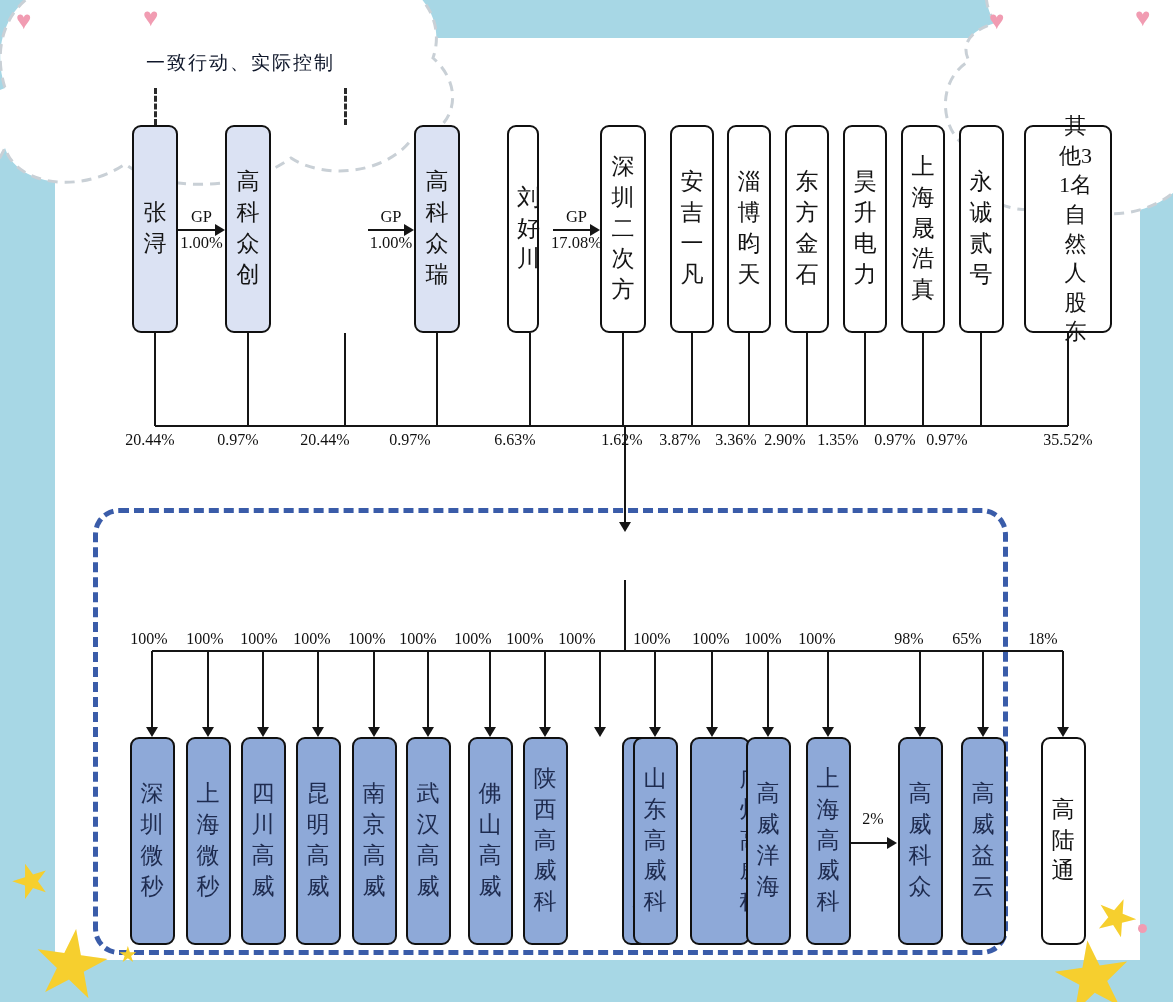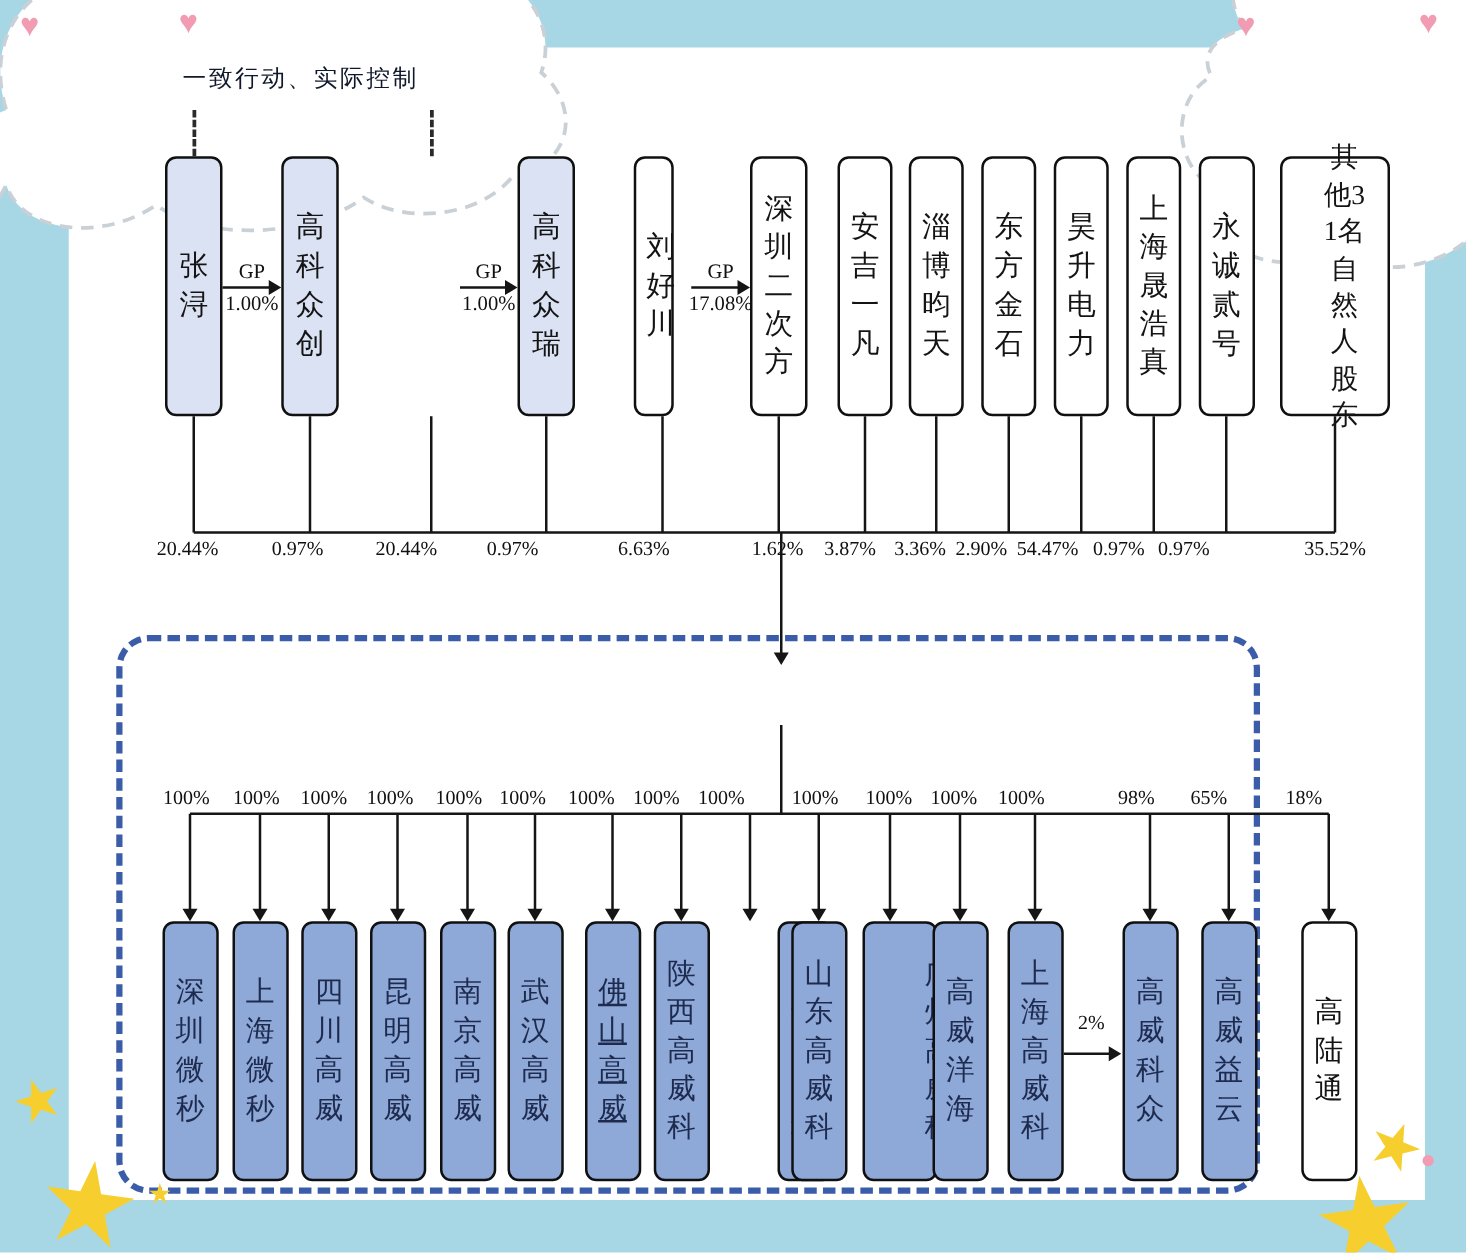--- a/index.html
+++ b/index.html
@@ -115,21 +115,21 @@
       <div class="pct" style="left: 694px; top: 431px; width: 84px;">3.36%</div>
       <div class="node" style="left: 785px; top: 125px; width: 44px; height: 208px;">
         <span>东方金石</span>
       </div>
       <div class="ln" style="left: 806px; top: 333px; width: 2px; height: 93px;"></div>
       <div class="pct" style="left: 743px; top: 431px; width: 84px;">2.90%</div>
       <div class="node" style="left: 843px; top: 125px; width: 44px; height: 208px;">
         <span>昊升电力</span>
       </div>
       <div class="ln" style="left: 864px; top: 333px; width: 2px; height: 93px;"></div>
-      <div class="pct" style="left: 796px; top: 431px; width: 84px;">54.47%</div>
+      <div class="pct" style="left: 796px; top: 431px; width: 84px;">1.35%</div>
       <div class="node" style="left: 901px; top: 125px; width: 44px; height: 208px;">
         <span>上海晟浩真</span>
       </div>
       <div class="ln" style="left: 922px; top: 333px; width: 2px; height: 93px;"></div>
       <div class="pct" style="left: 853px; top: 431px; width: 84px;">0.97%</div>
       <div class="node" style="left: 958.5px; top: 125px; width: 45px; height: 208px;">
         <span>永诚贰号</span>
       </div>
       <div class="ln" style="left: 980px; top: 333px; width: 2px; height: 93px;"></div>
       <div class="pct" style="left: 905px; top: 431px; width: 84px;">0.97%</div>
@@ -187,21 +187,21 @@
       </div>
       <div class="pct" style="left: 332px; top: 630px; width: 70px;">100%</div>
       <div class="ln" style="left: 427px; top: 651px; width: 2px; height: 77px;"></div>
       <div class="ah-down" style="left: 422px; top: 727px;"></div>
       <div class="node blue" style="left: 405.5px; top: 737px; width: 45px; height: 208px;">
         <span>武汉高威</span>
       </div>
       <div class="pct" style="left: 383px; top: 630px; width: 70px;">100%</div>
       <div class="ln" style="left: 489px; top: 651px; width: 2px; height: 77px;"></div>
       <div class="ah-down" style="left: 484px; top: 727px;"></div>
-      <div class="node blue" style="left: 467.5px; top: 737px; width: 45px; height: 208px; text-decoration: underline;">
+      <div class="node blue" style="left: 467.5px; top: 737px; width: 45px; height: 208px;">
         <span>佛山高威</span>
       </div>
       <div class="pct" style="left: 438px; top: 630px; width: 70px;">100%</div>
       <div class="ln" style="left: 544px; top: 651px; width: 2px; height: 77px;"></div>
       <div class="ah-down" style="left: 539px; top: 727px;"></div>
       <div class="node blue" style="left: 522.5px; top: 737px; width: 45px; height: 208px;">
         <span>陕西高威科</span>
       </div>
       <div class="pct" style="left: 490px; top: 630px; width: 70px;">100%</div>
       <div class="ln" style="left: 599px; top: 651px; width: 2px; height: 77px;"></div>

